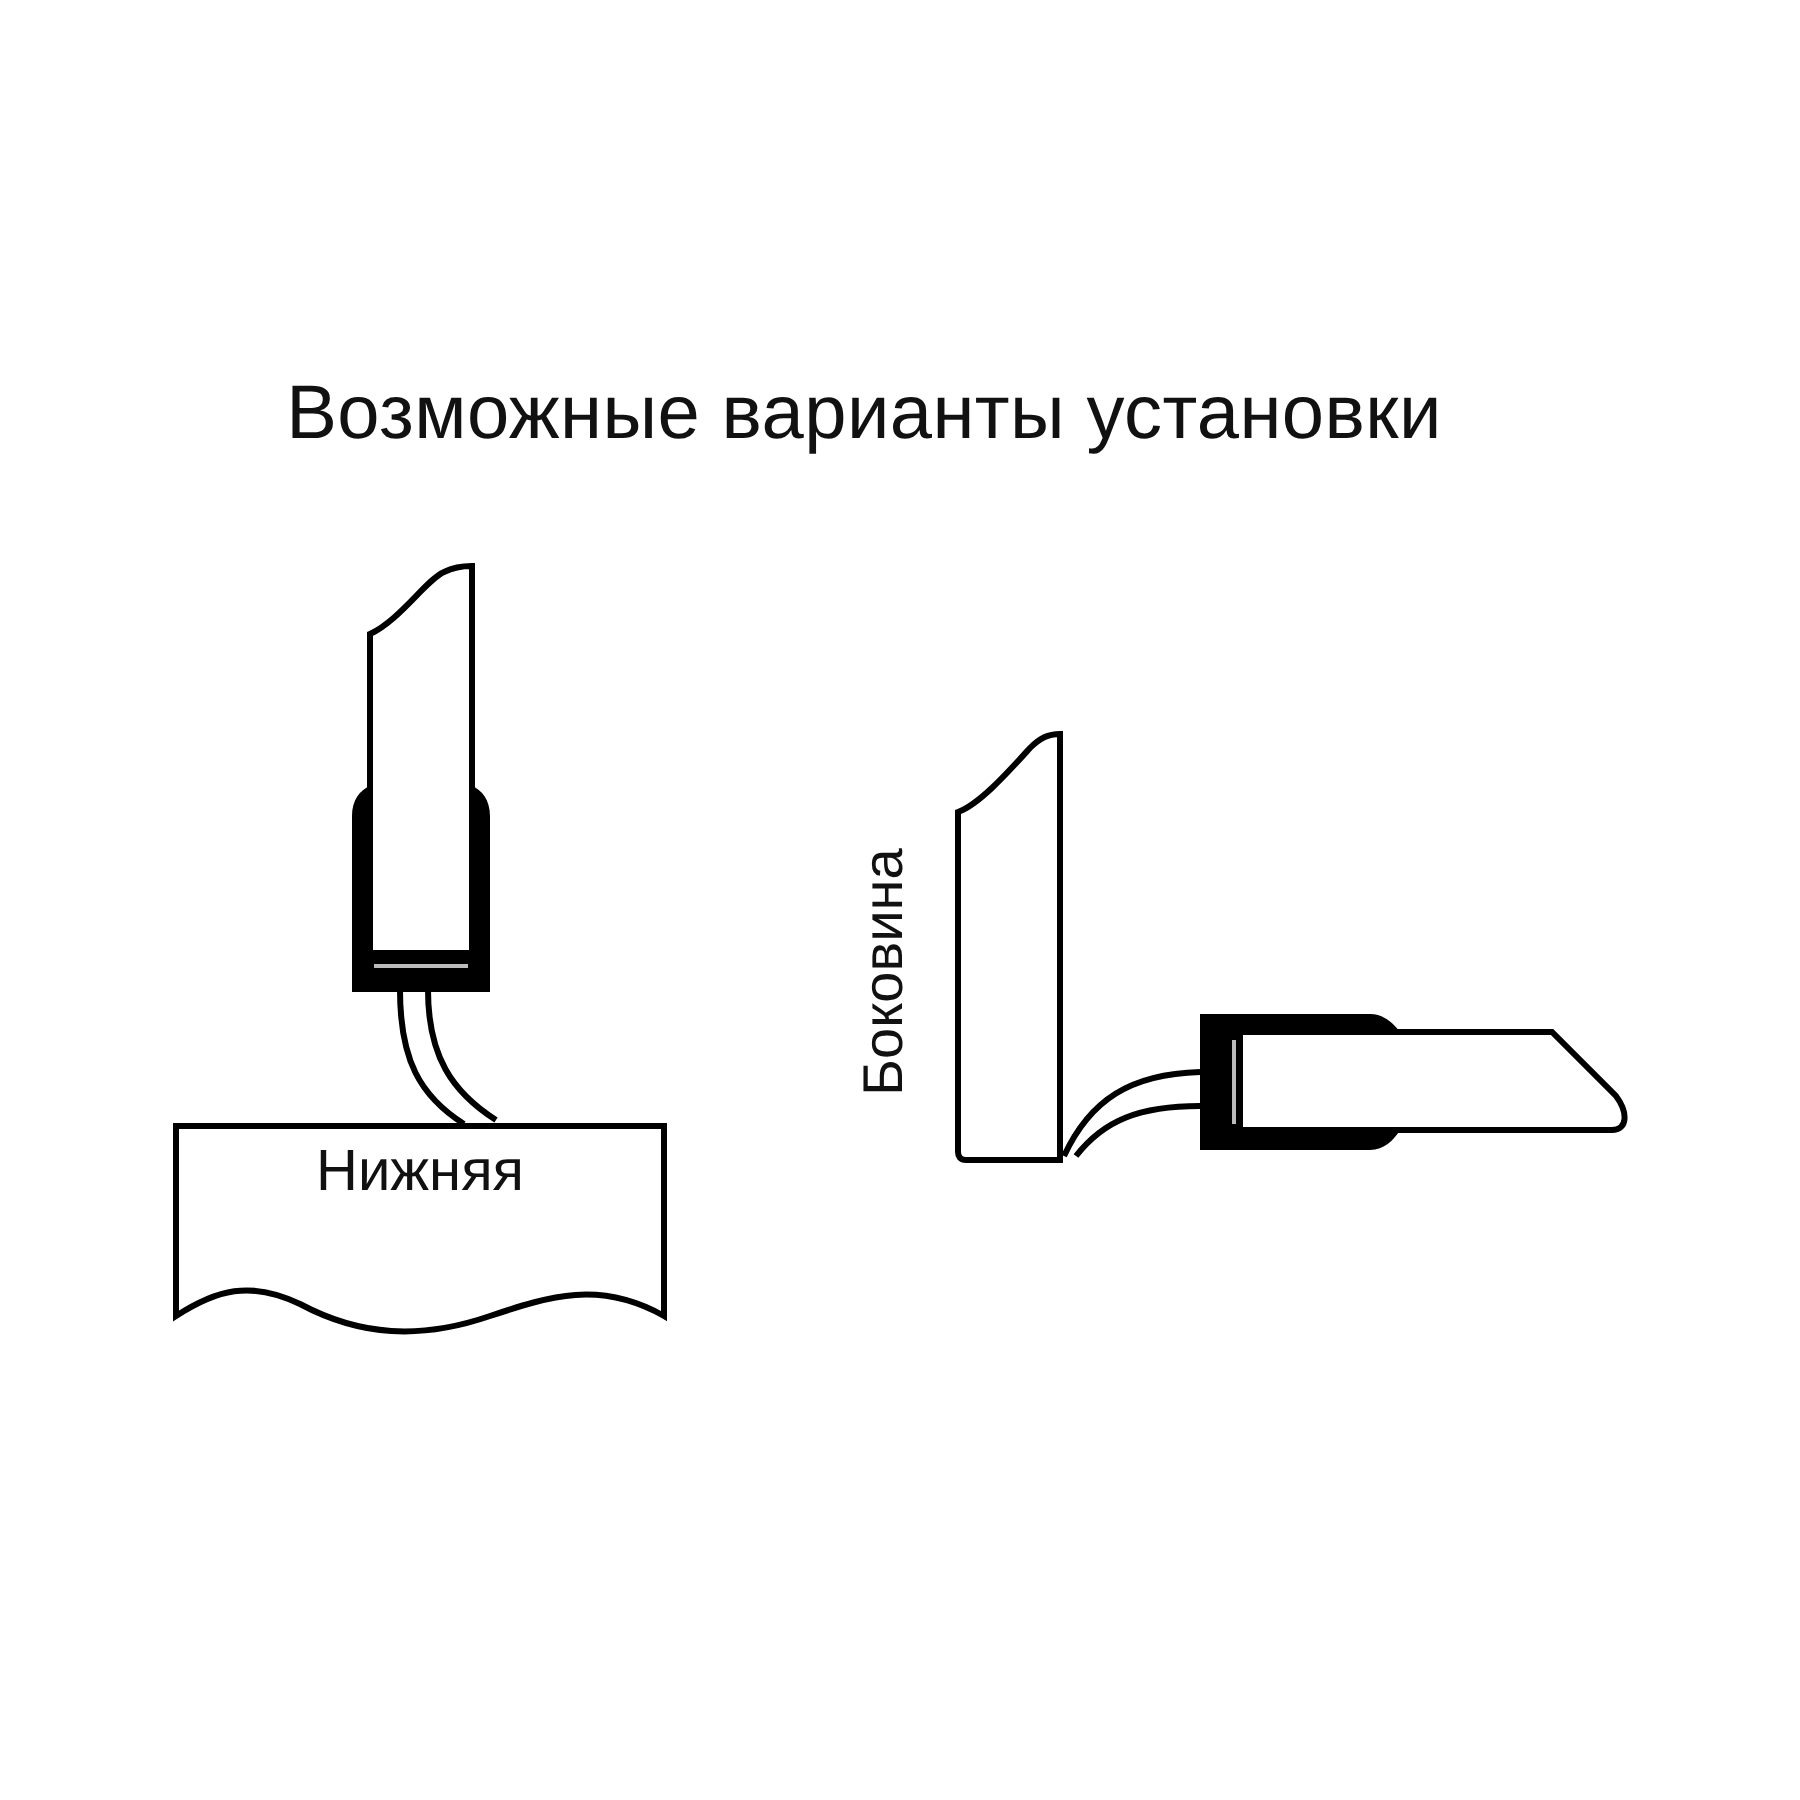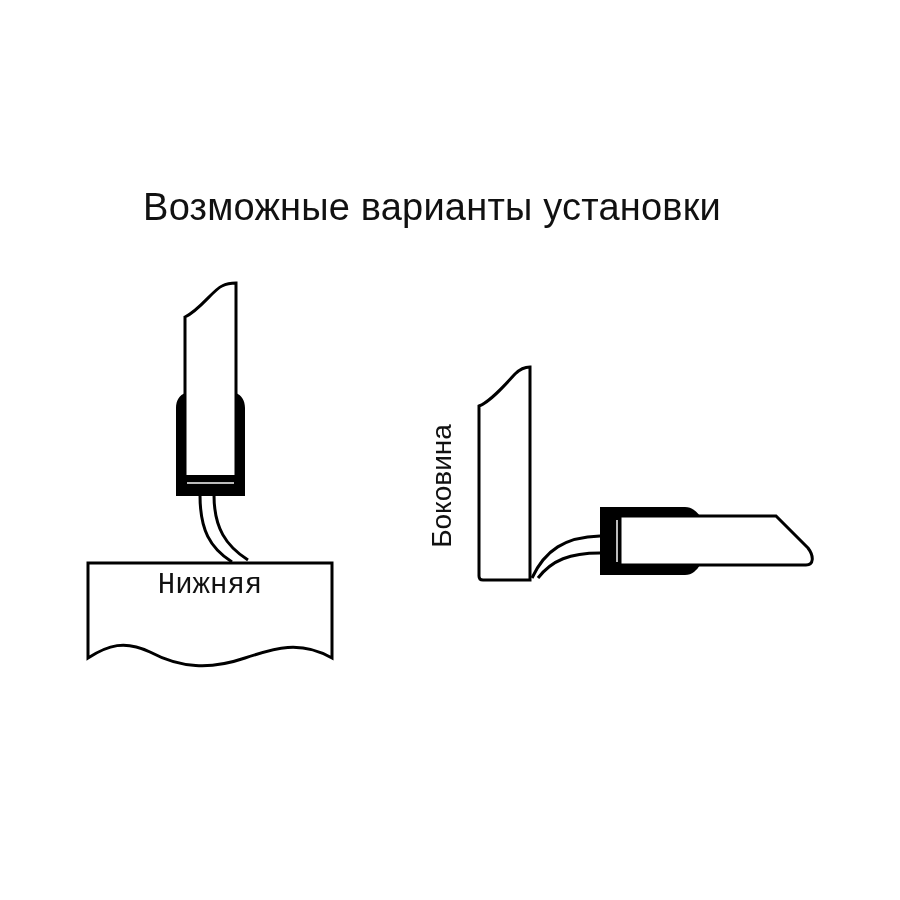--- a/index.html
+++ b/index.html
@@ -11,21 +11,21 @@
       font-size: 38px; color: #111111; letter-spacing: 0.2px;
     }
     svg.diagram { position: absolute; left: 0; top: 0; }
     .lbl {
       position: absolute;
       font-family: "Liberation Sans", sans-serif;
       color: #111111;
     }
     .lbl-bottom {
       left: 86px; width: 248px; top: 566px;
-      font-size: 29px; line-height: 40px; text-align: center; font-family: Liberation Mono, monospace;
+      font-size: 29px; line-height: 40px; text-align: center;
     }
     .lbl-side {
       left: 392px; top: 486px; width: 200px; height: 36px;
       font-size: 28px; line-height: 36px; text-align: center;
       transform: translate(-50%, -50%) rotate(-90deg);
       transform-origin: center center;
       margin-left: 50px;
     }
   </style>
 </head>

